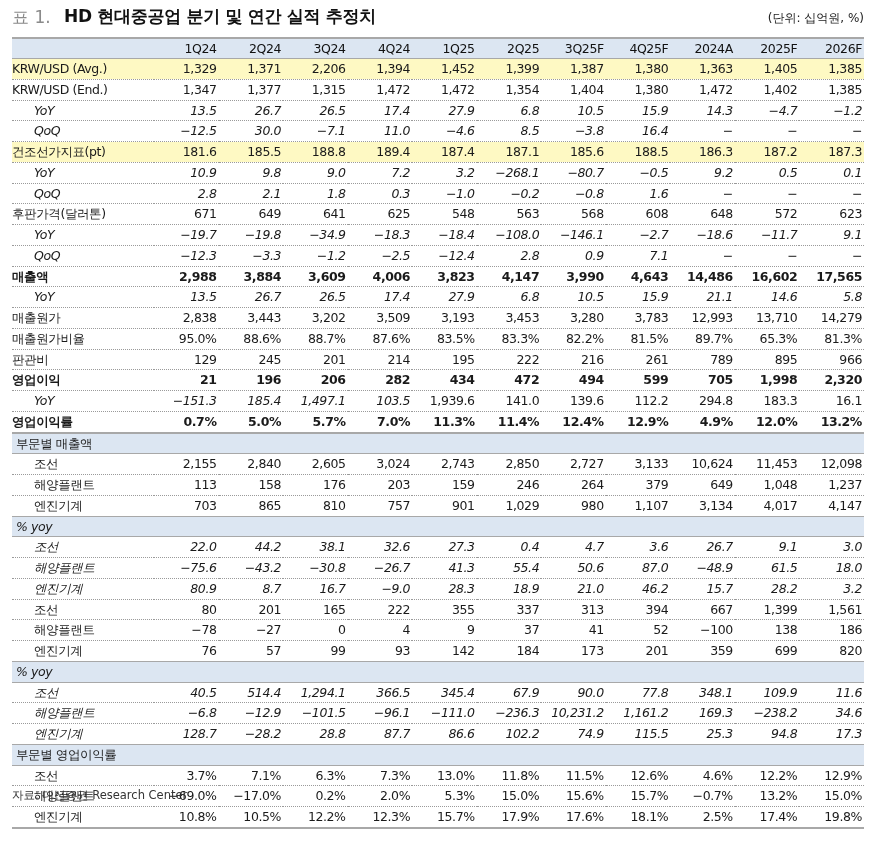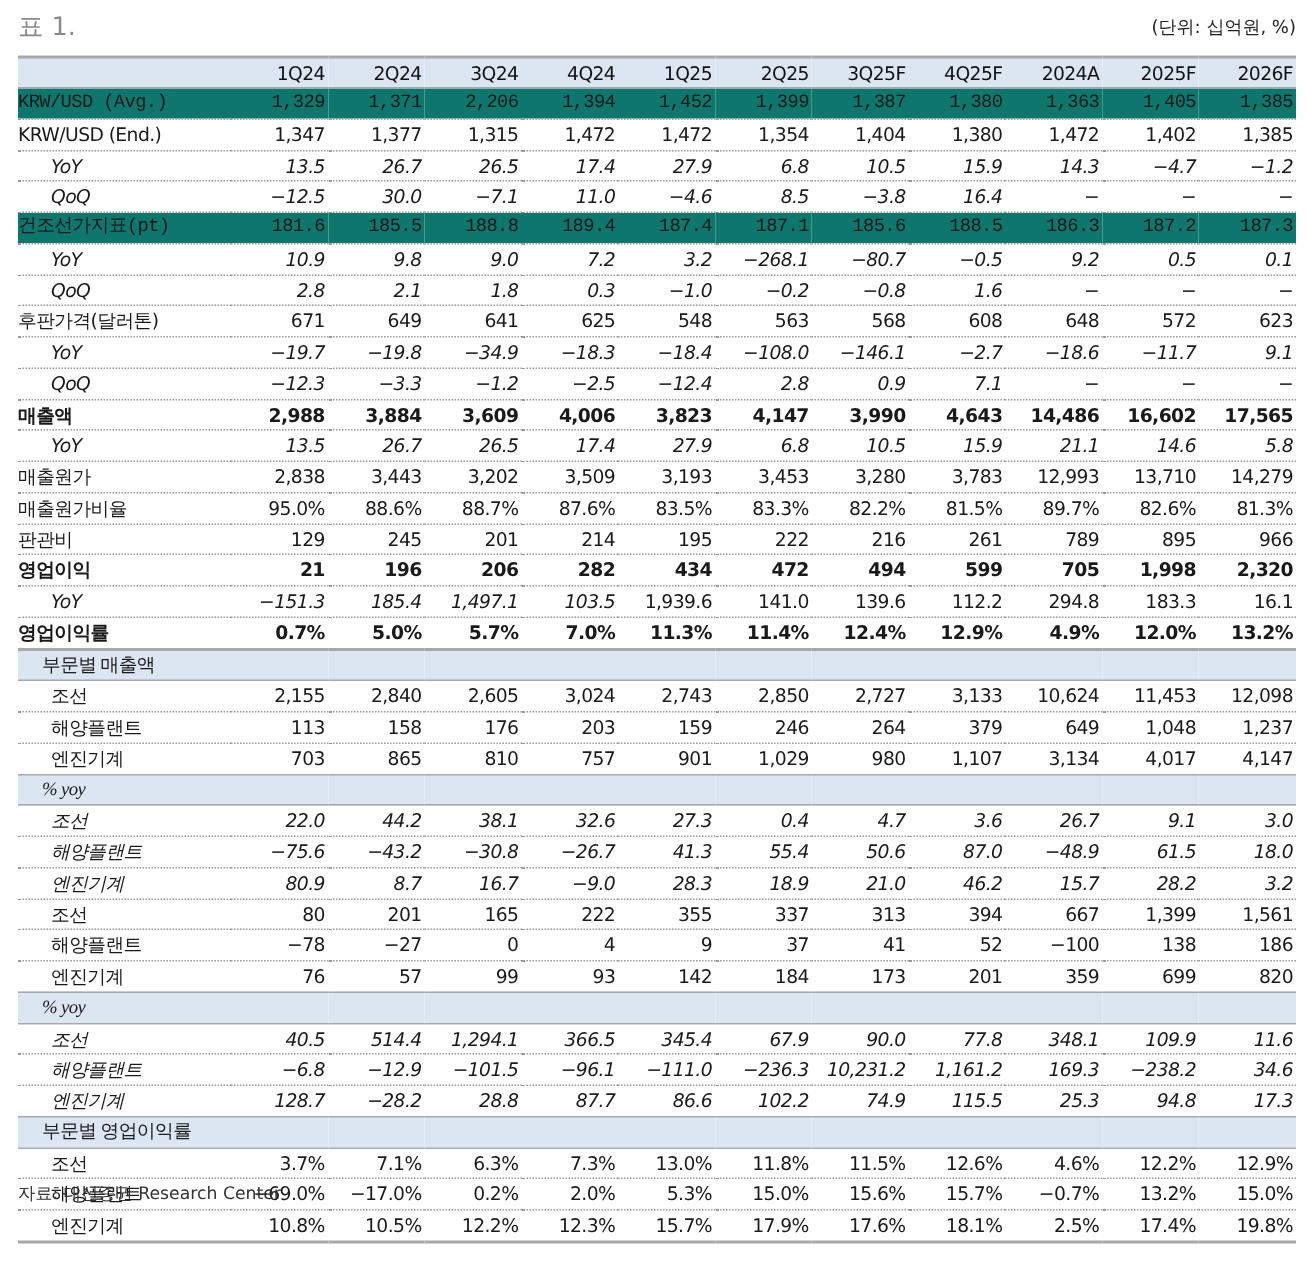--- a/index.html
+++ b/index.html
@@ -41,39 +41,40 @@
     background: #dce6f2; font-weight: normal; text-align: right;
     border-top: 2px solid #a8a8a8; border-bottom: 1px solid #a8a8a8;
     height: 19px; line-height: 19px; color: #111;
   }
   table.data thead th.lbl { text-align: left; }
   td.lbl { text-align: left; padding-left: 4px; }
   td.num { text-align: right; }
   tr.sub td.lbl { padding-left: 22px; }
   tr.italic td { font-style: italic; }
   tr.bold td { font-weight: bold; margin-top: 10px; }
-  tr.tint td { background: #0f766e; font-family: Liberation Mono, monospace; }
+  tr.tint td { background: #fef9c3; }
   tr.section td {
     background: #dce6f2; border-top: 1px solid #a8a8a8; border-bottom: 1px solid #a8a8a8;
   }
-  tr.section td.lbl { padding-left: 16px; font-family: Liberation Serif, serif; }
+  tr.section td.lbl { padding-left: 4px; }
   tr.seg td.lbl { padding-left: 22px; }
   tr.bold-end td { border-bottom: 2px solid #a8a8a8; }
   tr.last td { border-bottom: 2px solid #a8a8a8; }
   td.upright { font-style: normal !important; }
   .source {
     position: absolute; left: 12px; top: 788px;
     font-size: 11.5px; color: #333;
   }
 </style>
 </head>
 <body>
 
 <div class="title-bar">
   <span class="title-prefix">표 1.</span>
+  <span class="title-text">HD 현대중공업 분기 및 연간 실적 추정치</span>
   <span class="unit">(단위: 십억원, %)</span>
 </div>
 
 <table class="data">
   <colgroup>
     <col class="lbl">
     <col class="num">
       <col class="num">
       <col class="num">
       <col class="num">
@@ -288,21 +289,21 @@
         <td class="lbl">매출원가비율</td>
         <td class="num">95.0%</td>
         <td class="num">88.6%</td>
         <td class="num">88.7%</td>
         <td class="num">87.6%</td>
         <td class="num">83.5%</td>
         <td class="num">83.3%</td>
         <td class="num">82.2%</td>
         <td class="num">81.5%</td>
         <td class="num">89.7%</td>
-        <td class="num">82.6%</td>
+        <td class="num">65.3%</td>
         <td class="num">81.3%</td>
       </tr>
       <tr class="">
         <td class="lbl">판관비</td>
         <td class="num">129</td>
         <td class="num">245</td>
         <td class="num">201</td>
         <td class="num">214</td>
         <td class="num">195</td>
         <td class="num">222</td>

